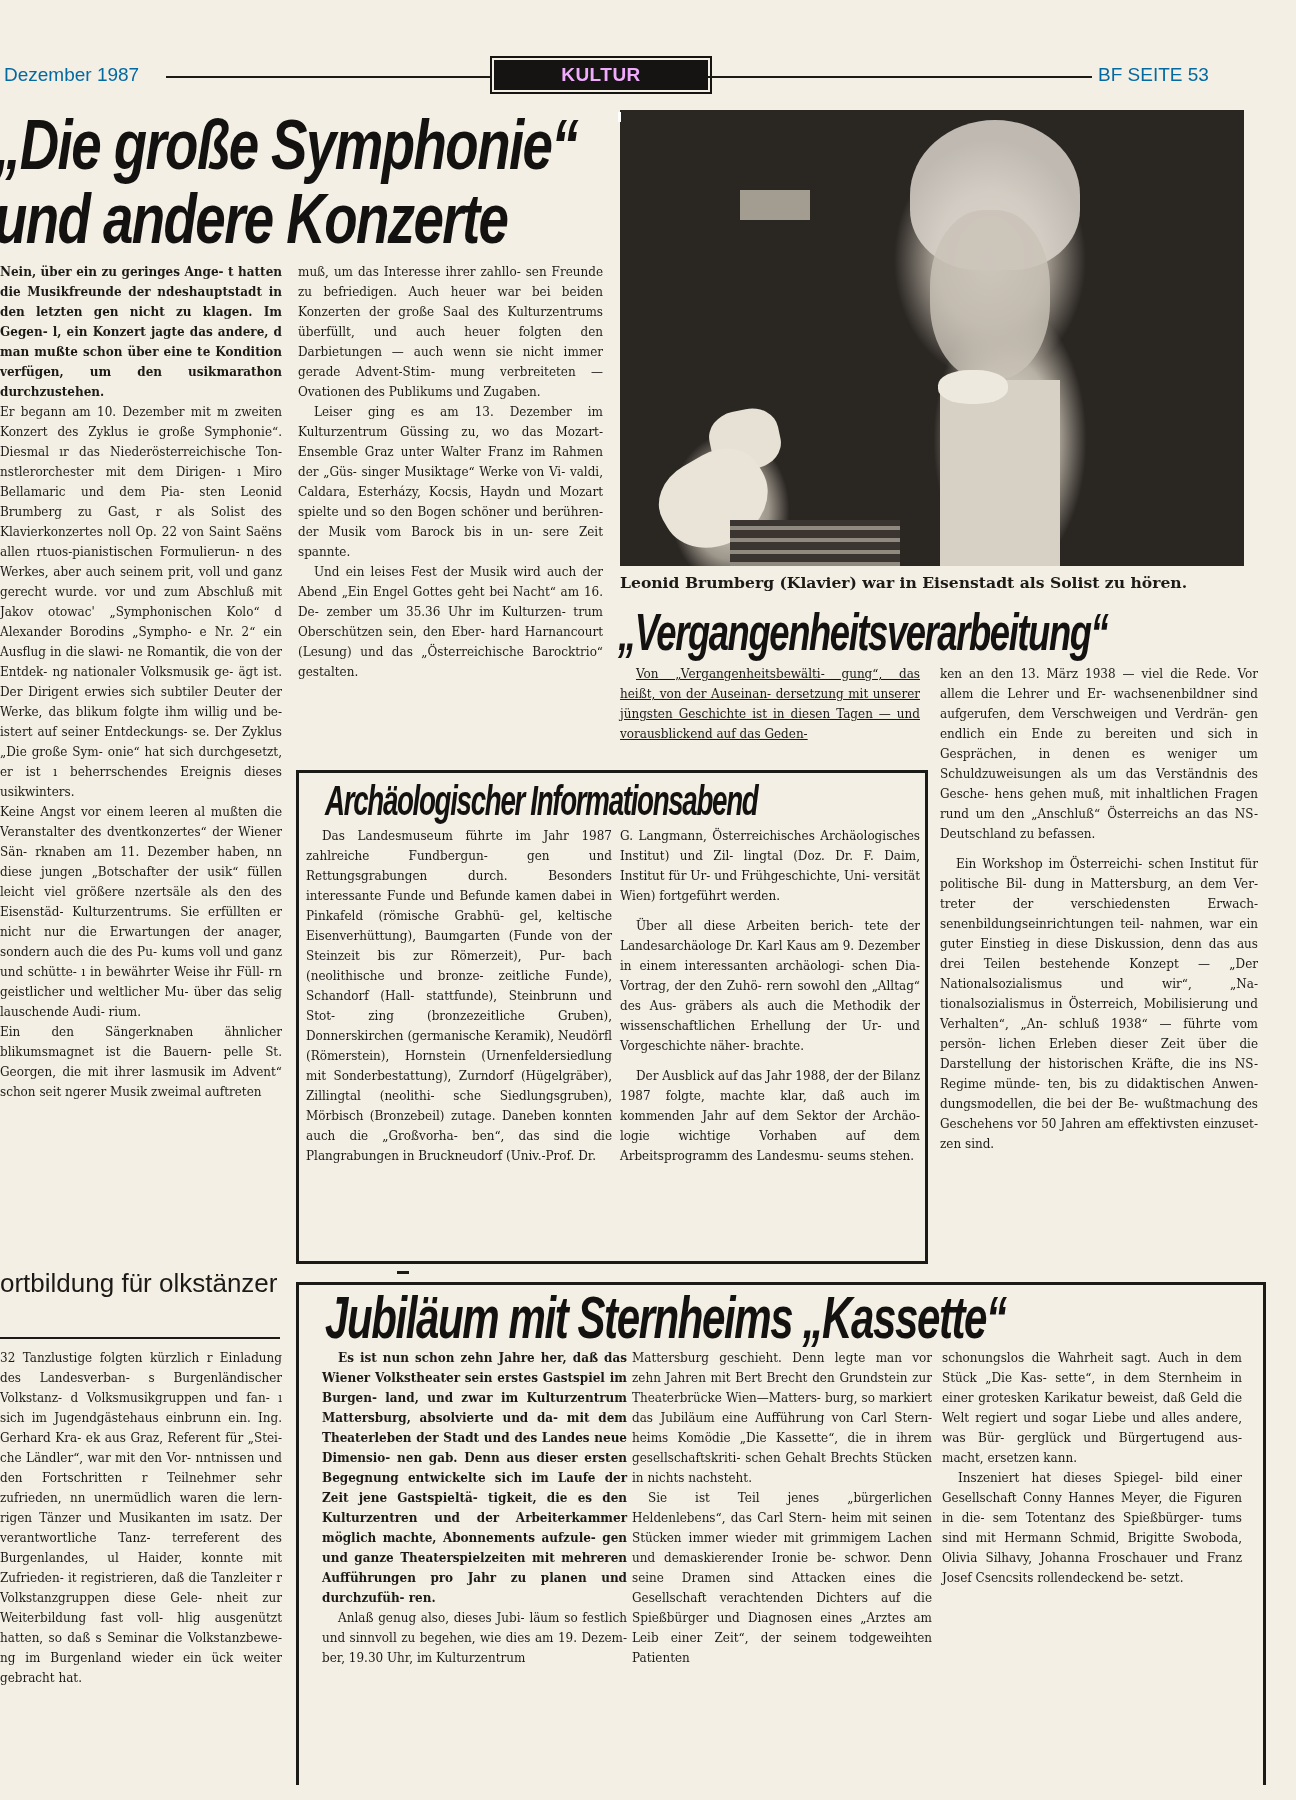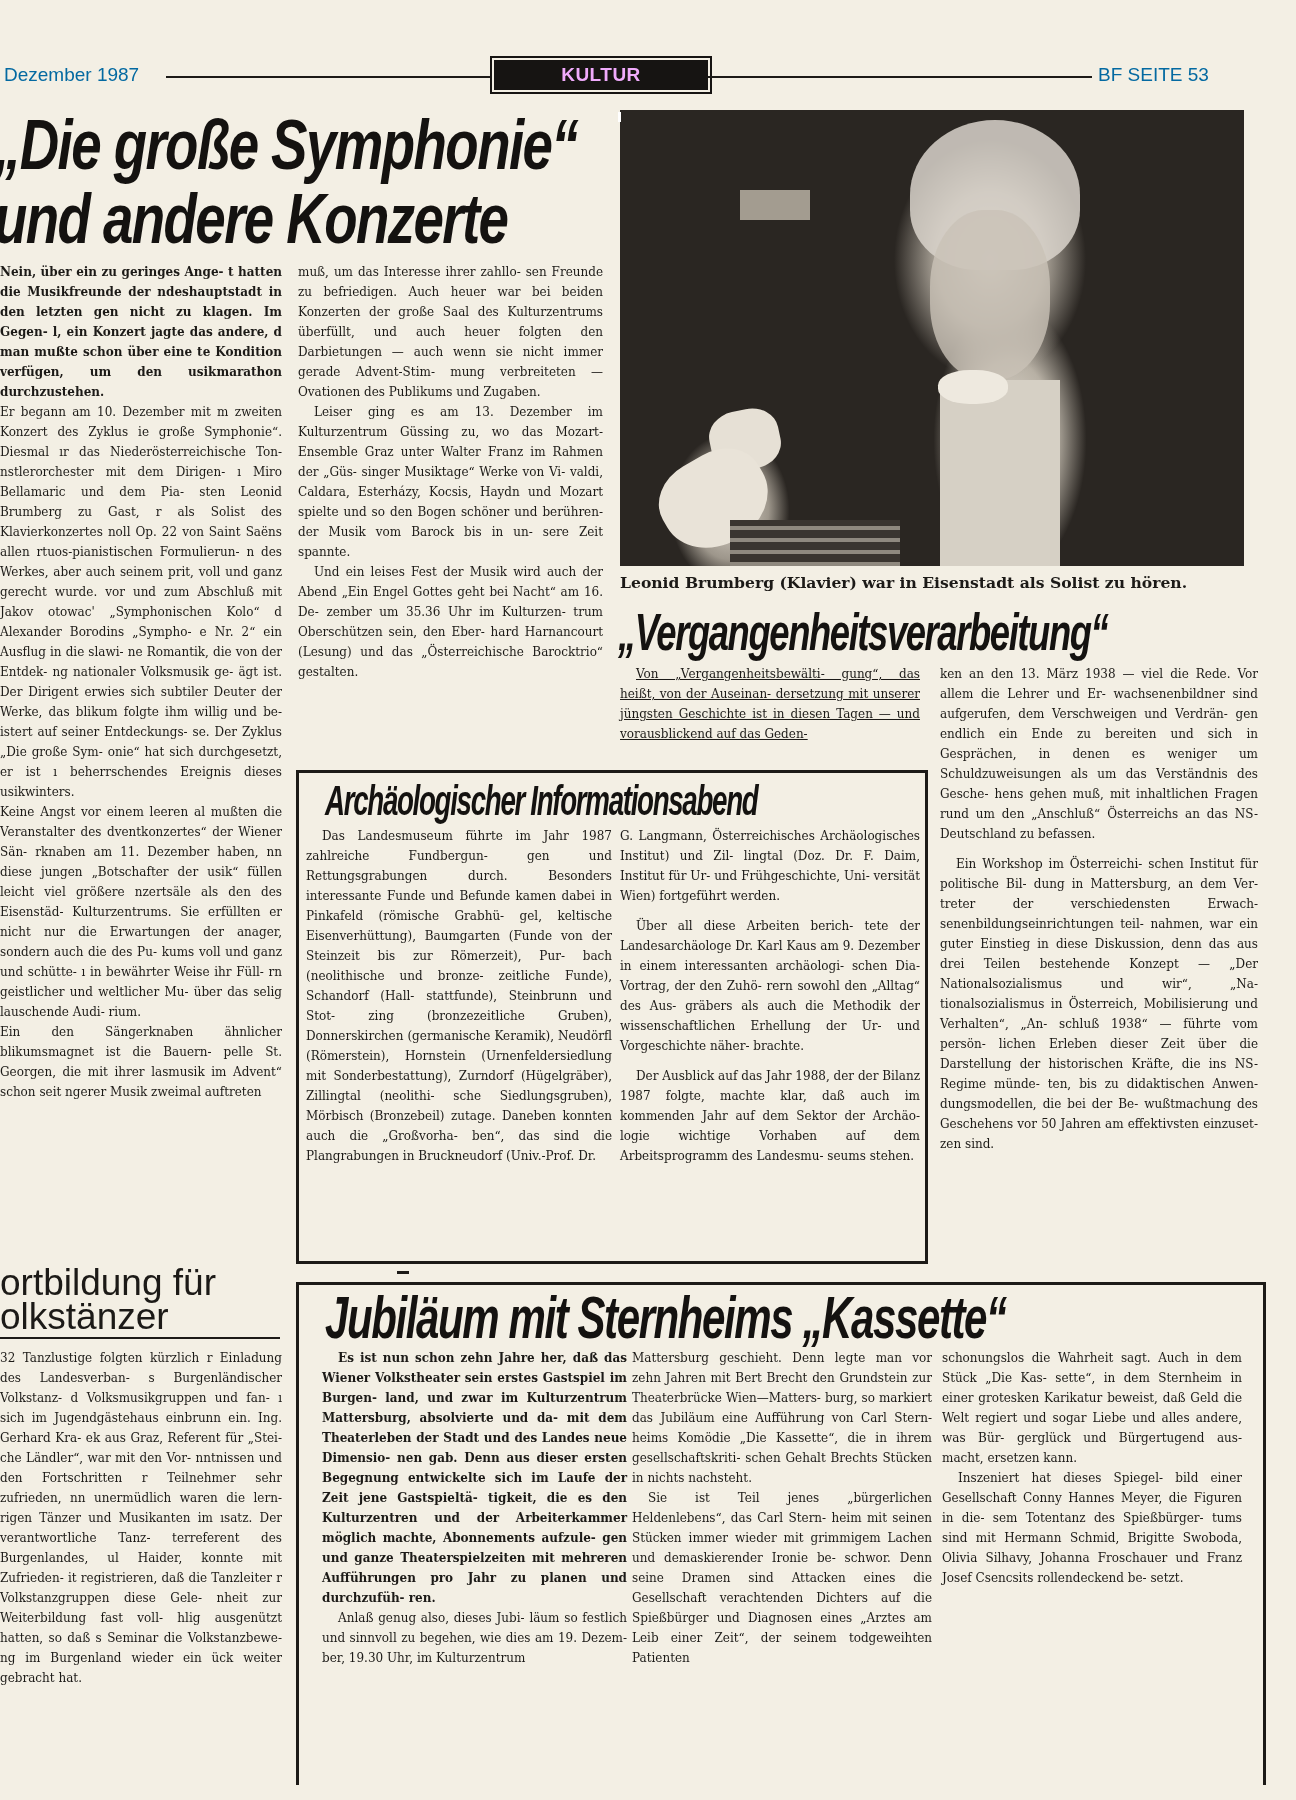--- a/index.html
+++ b/index.html
@@ -33,21 +33,21 @@
     font-family: "Liberation Sans", sans-serif; font-weight: bold; font-style: italic;
     color: #141210; white-space: nowrap; letter-spacing: -2px;
     transform-origin: left top;
   }
   .hl-main { left: -6px; top: 108px; font-size: 70px; line-height: 74px; transform: scaleX(0.78); }
   .hl-verg { left: 618px; top: 604px; font-size: 52px; line-height: 56px; transform: scaleX(0.70); }
   .hl-arch { left: 325px; top: 778px; font-size: 42px; line-height: 46px; transform: scaleX(0.66); }
   .hl-jubi { left: 325px; top: 1286px; font-size: 60px; line-height: 64px; transform: scaleX(0.70); }
 
   .sub-hl {
-    font-family: "Liberation Sans", sans-serif; font-size: 37px; line-height: 34px;
+    font-family: "Liberation Sans", sans-serif; font-size: 26px; line-height: 34px;
     left: 0; top: 1266px; width: 280px; color: #1c1a17;
   }
   .sub-rule { left: 0; top: 1337px; width: 280px; height: 2px; background: #1c1a17; }
 
   
   .col {
     font-size: 12px; line-height: 20px; text-align: justify; hyphens: manual;
   }
   .col p { margin: 0; text-indent: 16px; }
   .col p.flush { text-indent: 0; }

